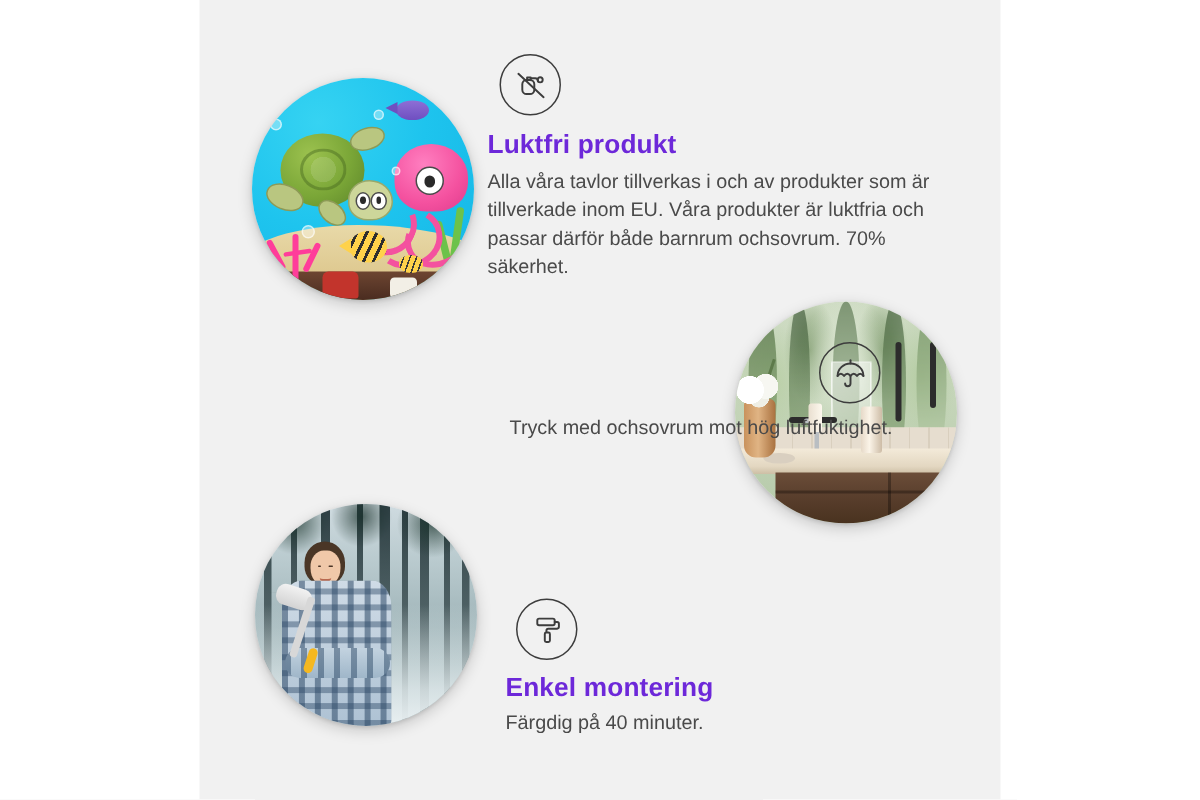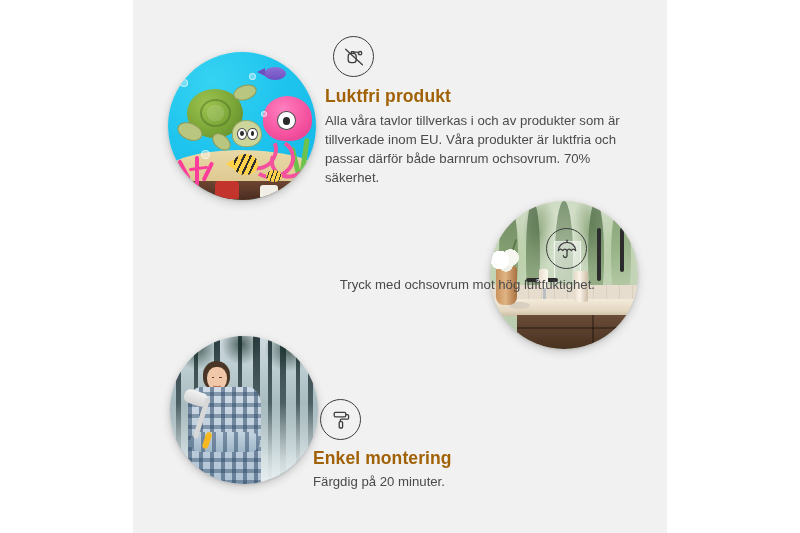--- a/index.html
+++ b/index.html
@@ -309,40 +309,40 @@
 
   
   .feature{position:absolute;}
   .feature .icon-circle{
     width:39px;height:39px;border-radius:50%;
     border:1.6px solid #3d3d3d;
     display:flex;align-items:center;justify-content:center;
   }
   .feature h3{
     margin:0;
-    font-size:17.5px;font-weight:700;color:#a16207;
+    font-size:17.5px;font-weight:700;color:#6d28d9;
     letter-spacing:.1px;
   }
   .feature p{
     margin:0;
     font-size:13.2px;line-height:1.43;color:#4a4a4a;
   }
 
   
   #feature-odour{left:192px;top:36px;width:305px;text-align:left;}
   #feature-odour .icon-circle{margin:0 0 9px 8px;}
   #feature-odour h3{margin-bottom:5px;}
 
   
   #feature-water{left:60px;top:228px;width:402px;text-align:right;}
   #feature-water .icon-circle{margin:0 8px 7px auto;}
   #feature-water h3{margin-bottom:4px;}
 
   
-  #feature-mount{left:180px;top:399px;width:300px;text-align:left;}
+  #feature-mount{left:204px;top:399px;width:300px;text-align:left;}
   #feature-mount .icon-circle{margin:0 0 8px 7px;}
   #feature-mount h3{margin-bottom:4px;}
 </style>
 </head>
 <body>
 
 <div class="stage">
   <div class="panel">
 
     <div class="disk" id="disk-sea">
@@ -481,17 +481,17 @@
 
     <div class="feature" id="feature-mount">
       <div class="icon-circle">
         <svg width="24" height="24" viewBox="0 0 24 24" fill="none" stroke="#3d3d3d" stroke-width="1.3" stroke-linecap="round" stroke-linejoin="round">
           <rect x="5.2" y="4.4" width="11.6" height="4.4" rx="1.2"></rect>
           <path d="M16.8 6.6h1.6c.7 0 1.2.5 1.2 1.2v2.1c0 .7-.5 1.2-1.2 1.2h-5.9c-.7 0-1.2.5-1.2 1.2v1.1"></path>
           <rect x="10.2" y="13.6" width="3.4" height="6.4" rx="1"></rect>
         </svg>
       </div>
       <h3>Enkel montering</h3>
-      <p>Färgdig på 20 minuter.</p>
+      <p>Färgdig på 40 minuter.</p>
     </div>
 
   </div>
 </div>
 
 </body></html>

